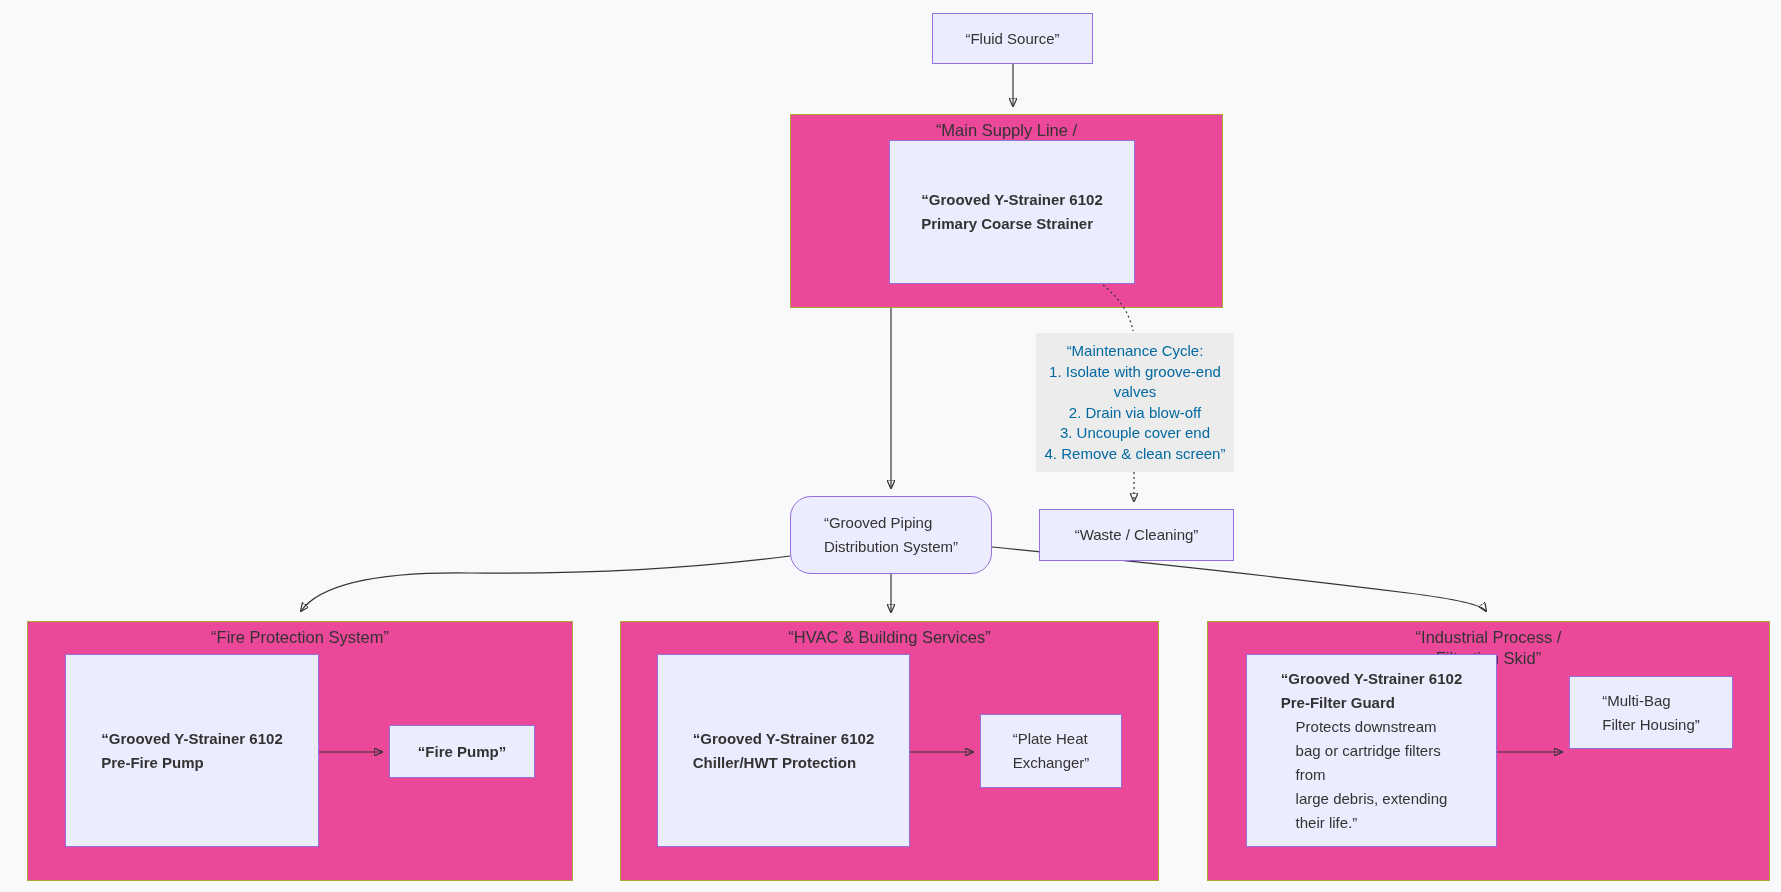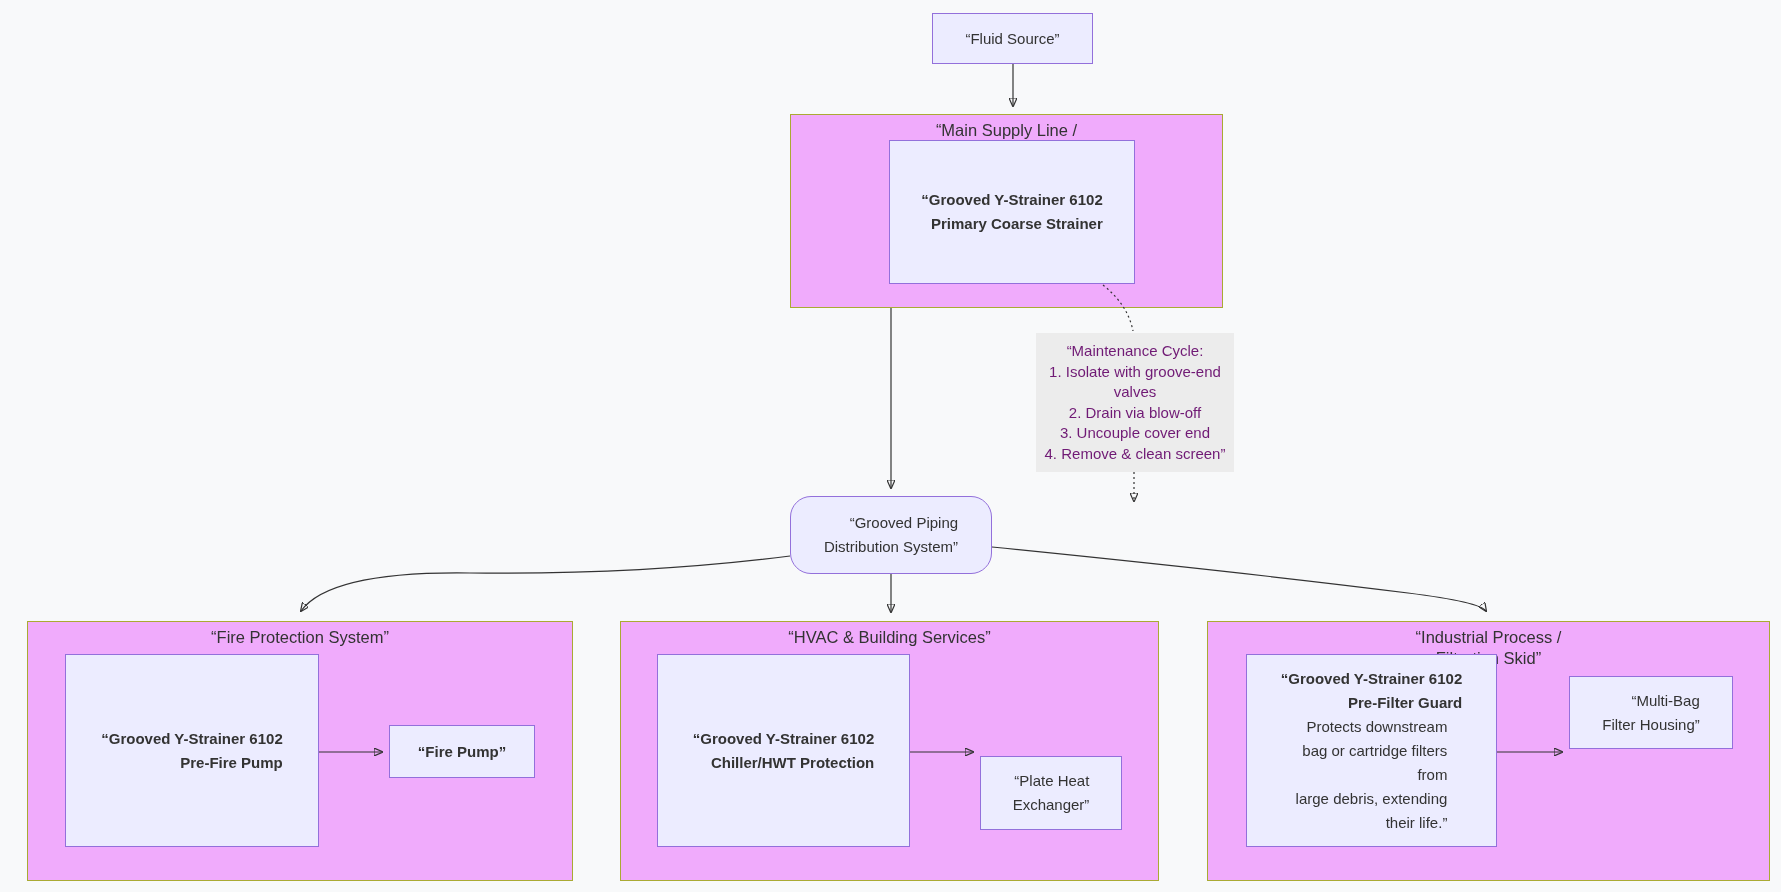--- a/index.html
+++ b/index.html
@@ -1,36 +1,36 @@
 <!DOCTYPE html>
 <html><head>
 <meta charset="utf-8">
 <style>
   html,body{margin:0;padding:0;background:#f8f9fa;}
   #stage{
     position:relative;width:1781px;height:892px;background:#f8f9fa;
     font-family:"Liberation Sans","DejaVu Sans",sans-serif;color:#333;overflow:hidden;
   }
   .cluster{
-    position:absolute;background:#f0abfc;border:1px solid #aaaa33;z-index:0;box-sizing:border-box;
+    position:absolute;background:#ec4899;border:1px solid #aaaa33;z-index:0;box-sizing:border-box;
   }
   .cluster-title{
     position:absolute;top:5px;left:0;width:100%;text-align:center;
     font-size:16.5px;line-height:21px;color:#333;white-space:pre-line;z-index:1;
   }
   .node{
     position:absolute;background:#ECECFF;border:1px solid #9370DB;z-index:2;box-sizing:border-box;
     display:flex;flex-direction:column;align-items:center;justify-content:center;
-    text-align:right;font-size:15px;line-height:24px;white-space:pre-line;color:#333;
+    text-align:left;font-size:15px;line-height:24px;white-space:pre-line;color:#333;
   }
   .node .bold{font-weight:700;white-space:pre-line;}
   .note{
     position:absolute;background:#ececec;z-index:2;box-sizing:border-box;
     display:flex;align-items:center;justify-content:center;text-align:center;
-    font-size:15px;line-height:20.5px;white-space:pre-line;color:#701a75;padding:6px 4px;
+    font-size:15px;line-height:20.5px;white-space:pre-line;color:#0369a1;padding:6px 4px;
   }
   #edges{position:absolute;left:0;top:0;width:1781px;height:892px;z-index:1;}
   #edges path{stroke:#333;stroke-width:1.2;fill:none;}
   #edges path.dotted{stroke-dasharray:2 3;}
 </style>
 </head>
 <body>
 
 <div id="stage">
 
@@ -85,36 +85,39 @@
 2. Drain via blow-off
 3. Uncouple cover end
 4. Remove &amp; clean screen”</span>
   </div>
 
   <div class="node" style="left:790px;top:496px;width:202px;height:78px;border-radius:21px;">
     <span>“Grooved Piping
 Distribution System”</span>
   </div>
 
+  <div class="node" style="left:1039px;top:509px;width:195px;height:52px;">
+    <span>“Waste / Cleaning”</span>
+  </div>
 
   <div class="node" style="left:65px;top:654px;width:254px;height:193px;">
     <span class="bold">“Grooved Y-Strainer 6102
 Pre-Fire Pump</span>
   </div>
 
   <div class="node" style="left:389px;top:725px;width:146px;height:53px;font-weight:bold;">
     <span>“Fire Pump”</span>
   </div>
 
   <div class="node" style="left:657px;top:654px;width:253px;height:193px;">
     <span class="bold">“Grooved Y-Strainer 6102
 Chiller/HWT Protection</span>
   </div>
 
-  <div class="node" style="left:980px;top:756px;width:142px;height:74px;">
+  <div class="node" style="left:980px;top:714px;width:142px;height:74px;">
     <span>“Plate Heat
 Exchanger”</span>
   </div>
 
   <div class="node" style="left:1246px;top:654px;width:251px;height:193px;">
     <span class="bold">“Grooved Y-Strainer 6102
 Pre-Filter Guard</span>
     <span>Protects downstream
 bag or cartridge filters
 from

